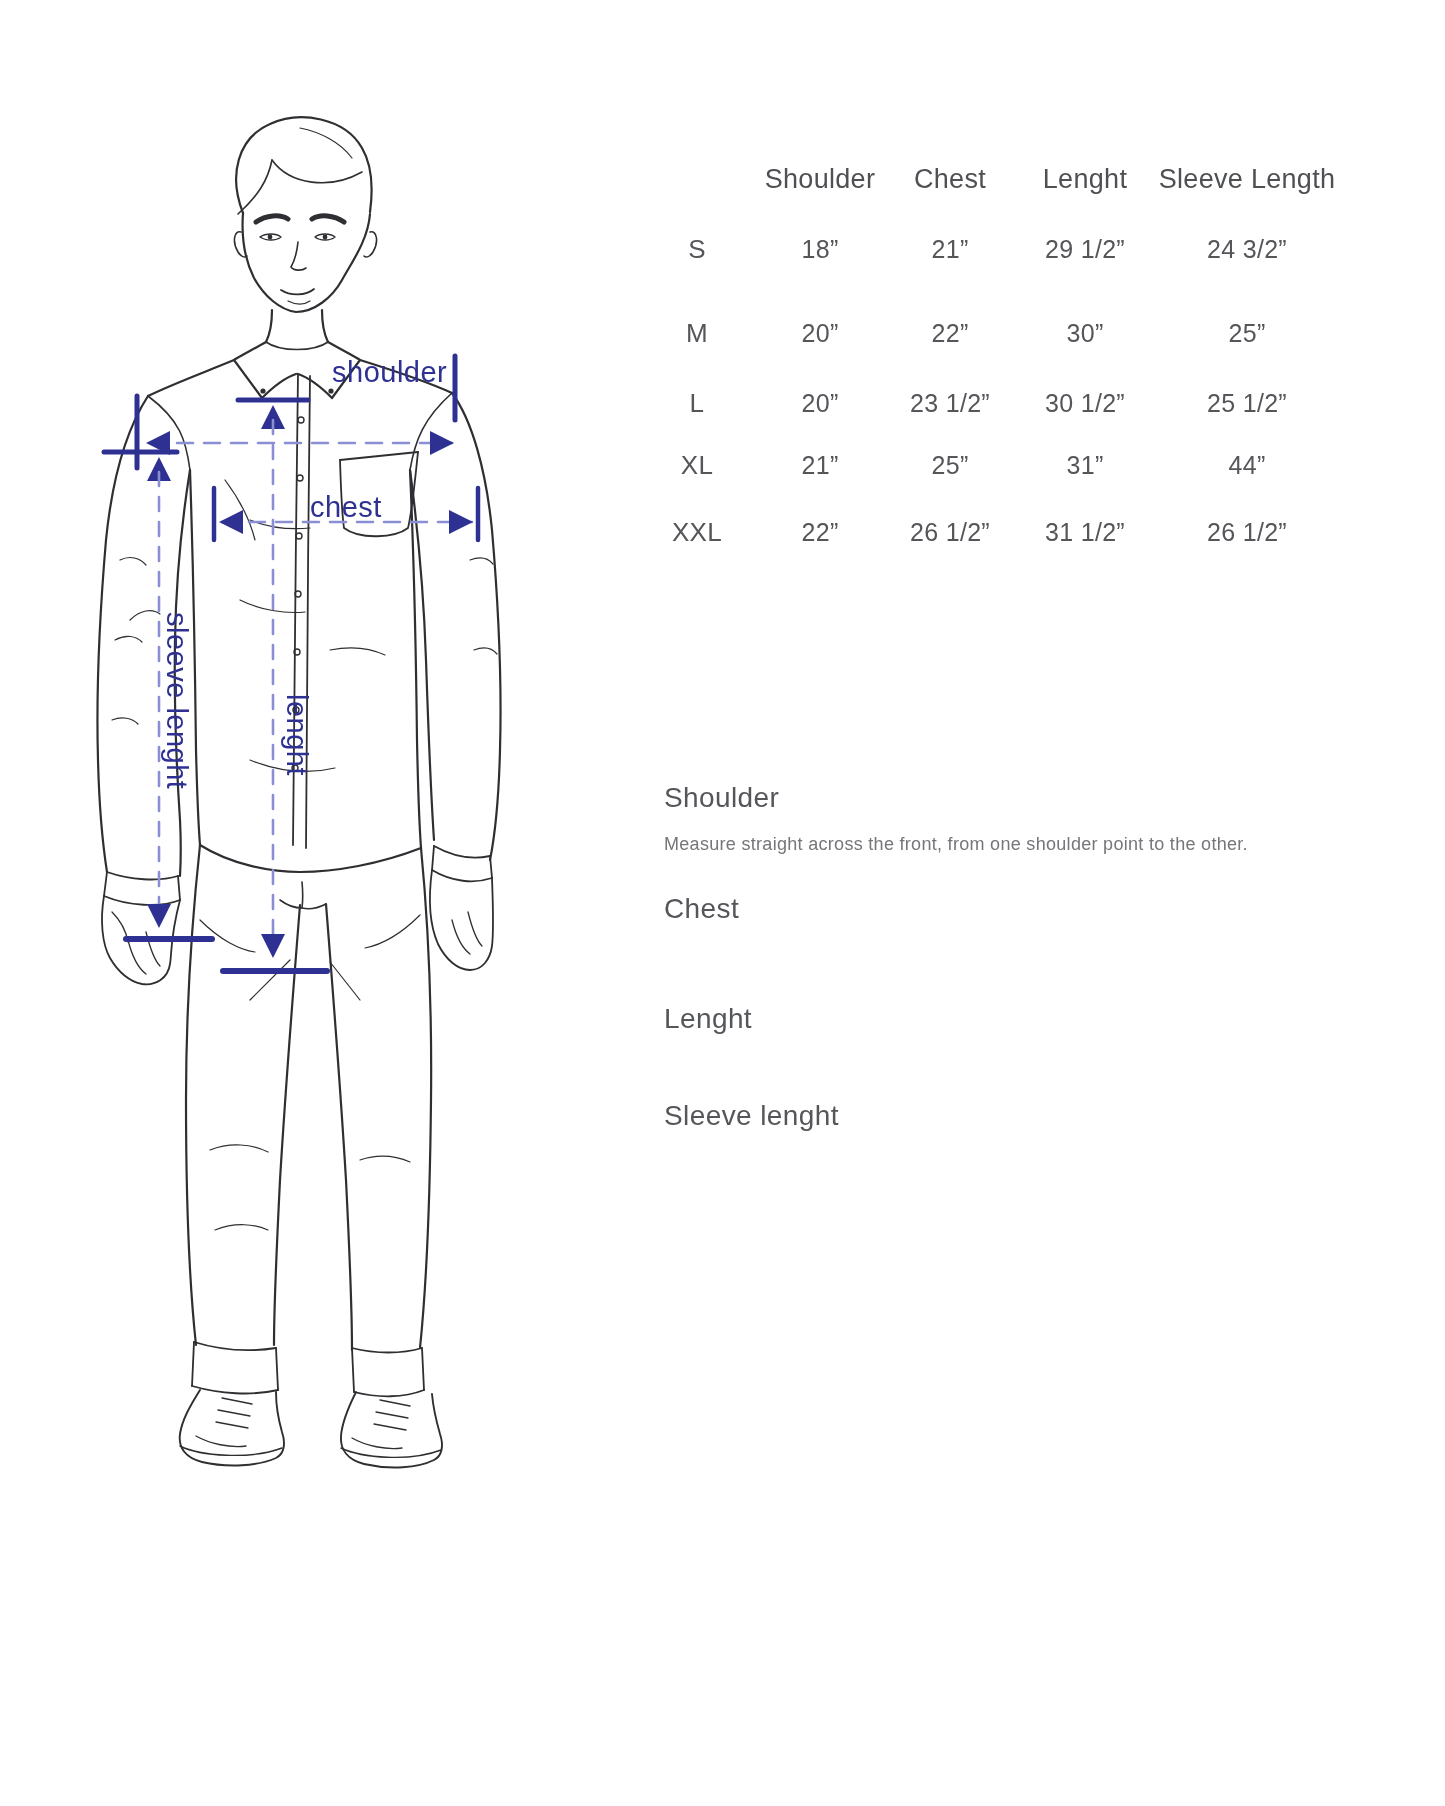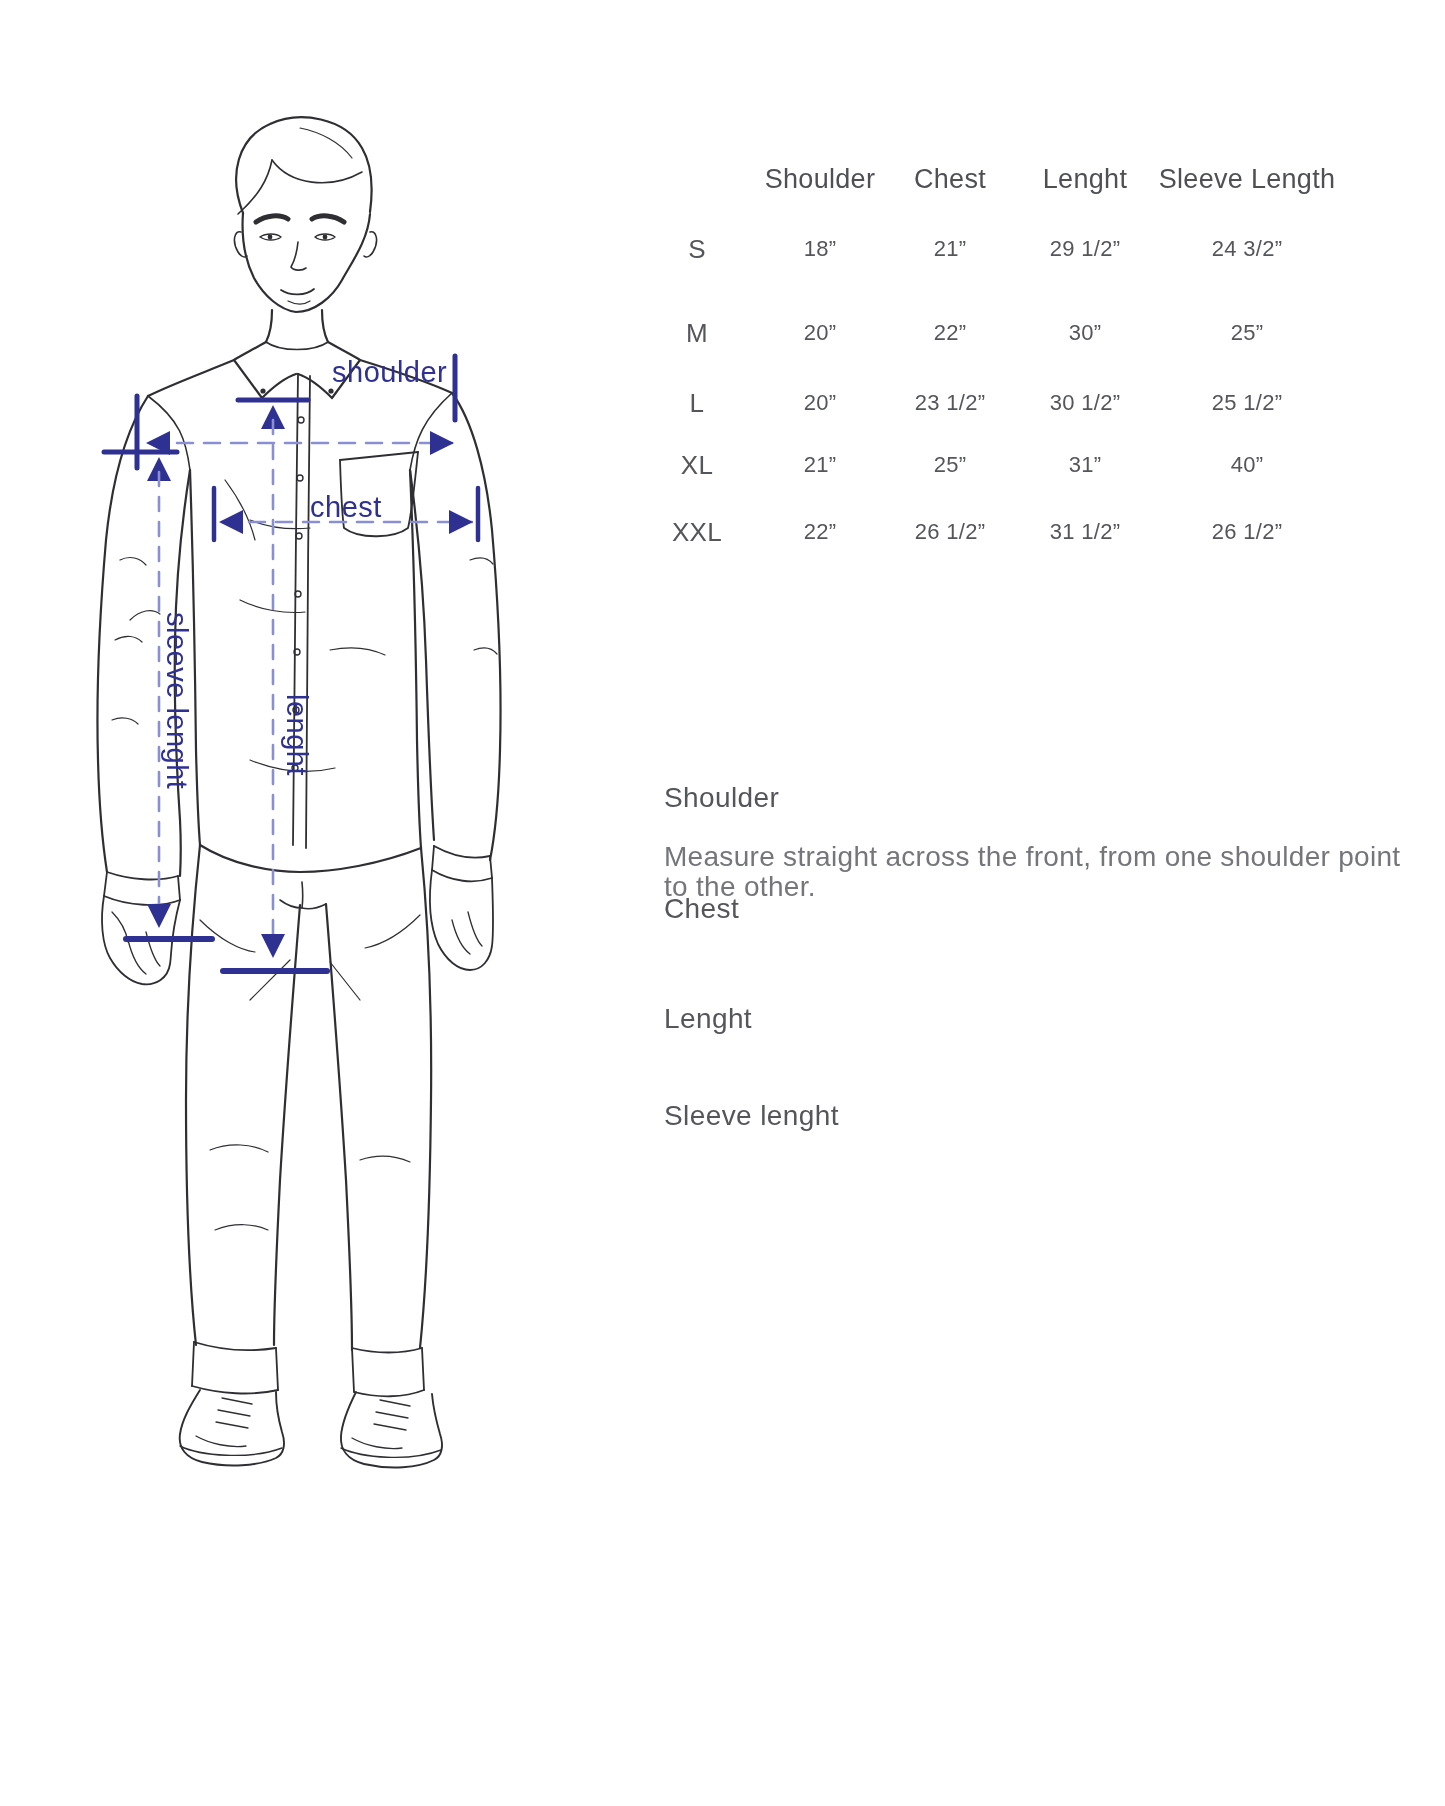--- a/index.html
+++ b/index.html
@@ -9,29 +9,29 @@
   
   .figure-layer{position:absolute;left:0;top:0;width:560px;height:1520px;}
   .anno-label{position:absolute;color:#2e3192;font-size:29px;font-weight:500;letter-spacing:.5px;}
   .anno-vertical{writing-mode:vertical-rl;line-height:34px;}
 
   
   .size-table{position:absolute;left:640px;top:160px;width:698px;display:grid;
     grid-template-columns:114px 132px 128px 142px 182px;
     grid-template-rows:38px 102px 66px 74px 50px 84px;
     align-items:center;}
-  .size-table .cell{text-align:center;font-size:22px;color:#55565a;letter-spacing:.3px;}
+  .size-table .cell{text-align:center;font-size:25px;color:#55565a;letter-spacing:.3px;}
   .size-table .head{font-size:27px;color:#4f5054;}
   .size-table .sizecol{font-size:26px;}
 
   
   .guide{position:absolute;left:664px;top:0;width:740px;}
   .guide-section{position:absolute;left:0;width:740px;}
   .guide-title{font-size:28px;color:#55565a;letter-spacing:.4px;}
-  .guide-text{margin-top:28px;font-size:28px;color:#75767a;letter-spacing:.3px;line-height:30px;}
+  .guide-text{margin-top:15px;font-size:18px;color:#75767a;letter-spacing:.3px;line-height:30px;}
 </style>
 </head>
 <body>
 
 <div class="page">
 
   <div class="figure-layer">
     <svg width="560" height="1520" viewBox="0 0 560 1520" fill="none" stroke="#2f2f33" stroke-width="2.2" stroke-linecap="round" stroke-linejoin="round">
 
       <g>
@@ -228,21 +228,21 @@
     <div class="cell sizecol">L</div>
     <div class="cell">20”</div>
     <div class="cell">23 1/2”</div>
     <div class="cell">30 1/2”</div>
     <div class="cell">25 1/2”</div>
 
     <div class="cell sizecol">XL</div>
     <div class="cell">21”</div>
     <div class="cell">25”</div>
     <div class="cell">31”</div>
-    <div class="cell">40”</div>
+    <div class="cell">44”</div>
 
     <div class="cell sizecol">XXL</div>
     <div class="cell">22”</div>
     <div class="cell">26 1/2”</div>
     <div class="cell">31 1/2”</div>
     <div class="cell">26 1/2”</div>
   </div>
 
   <div class="guide">
     <div class="guide-section" style="top:782px;">

